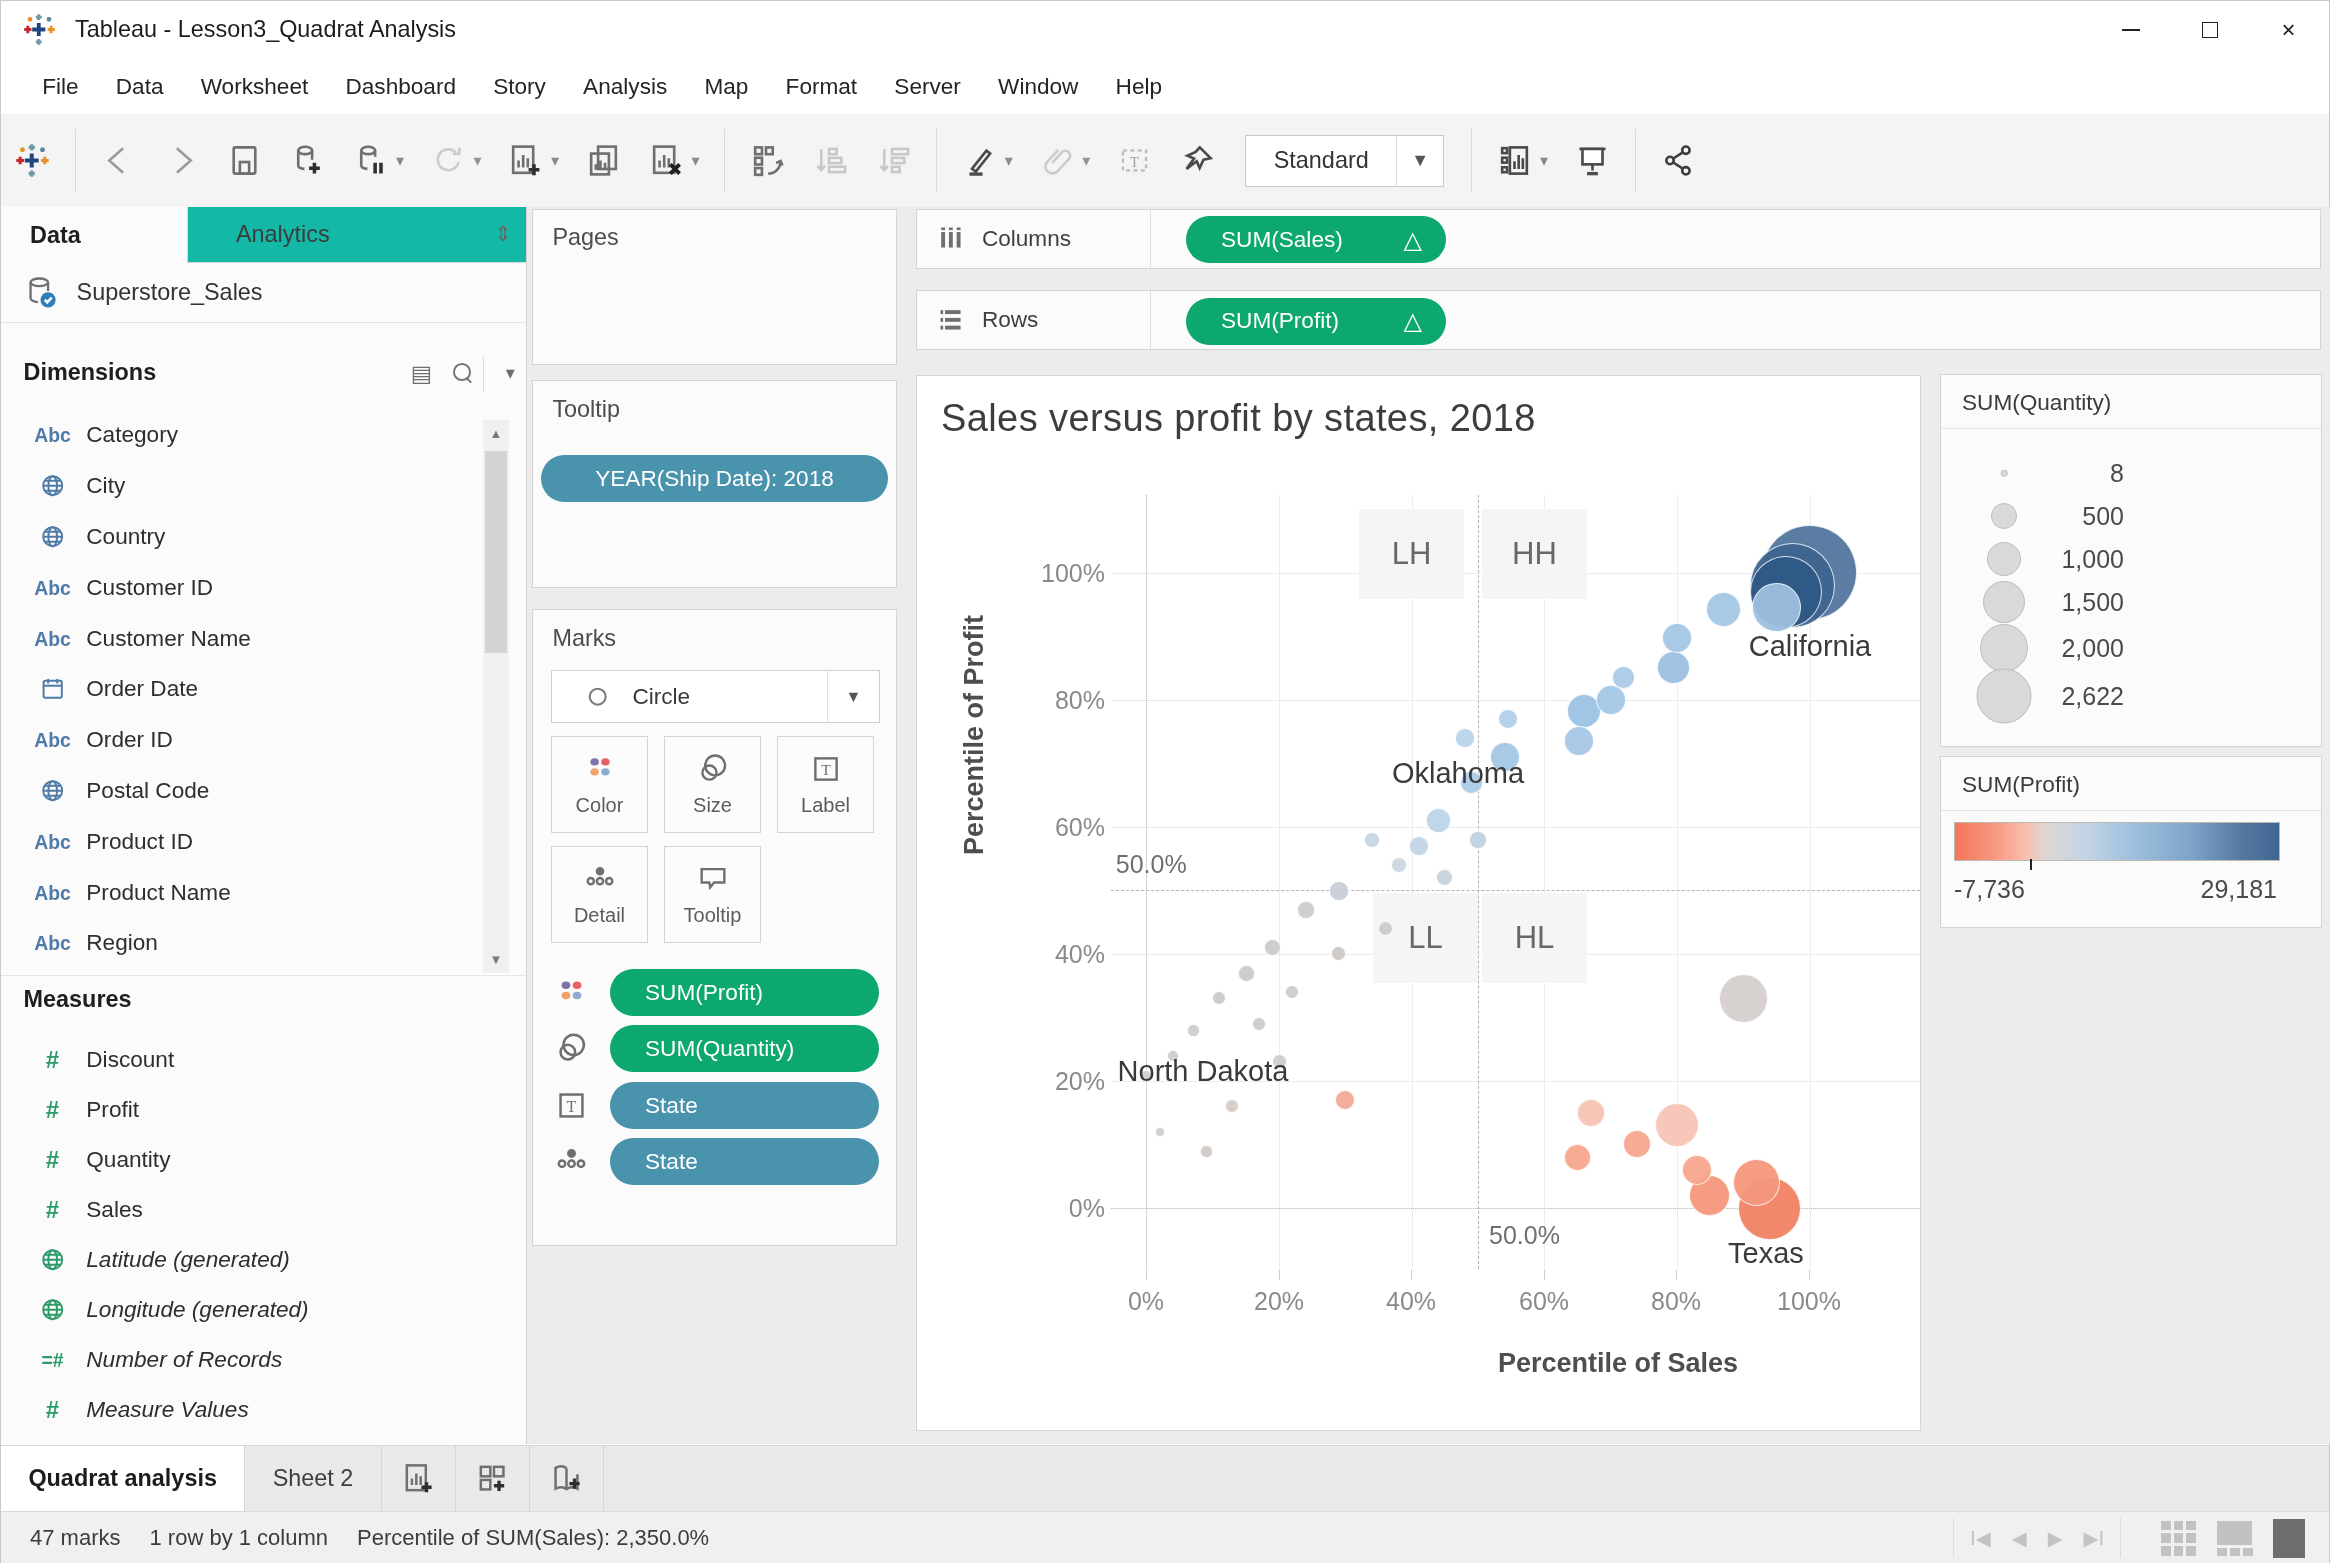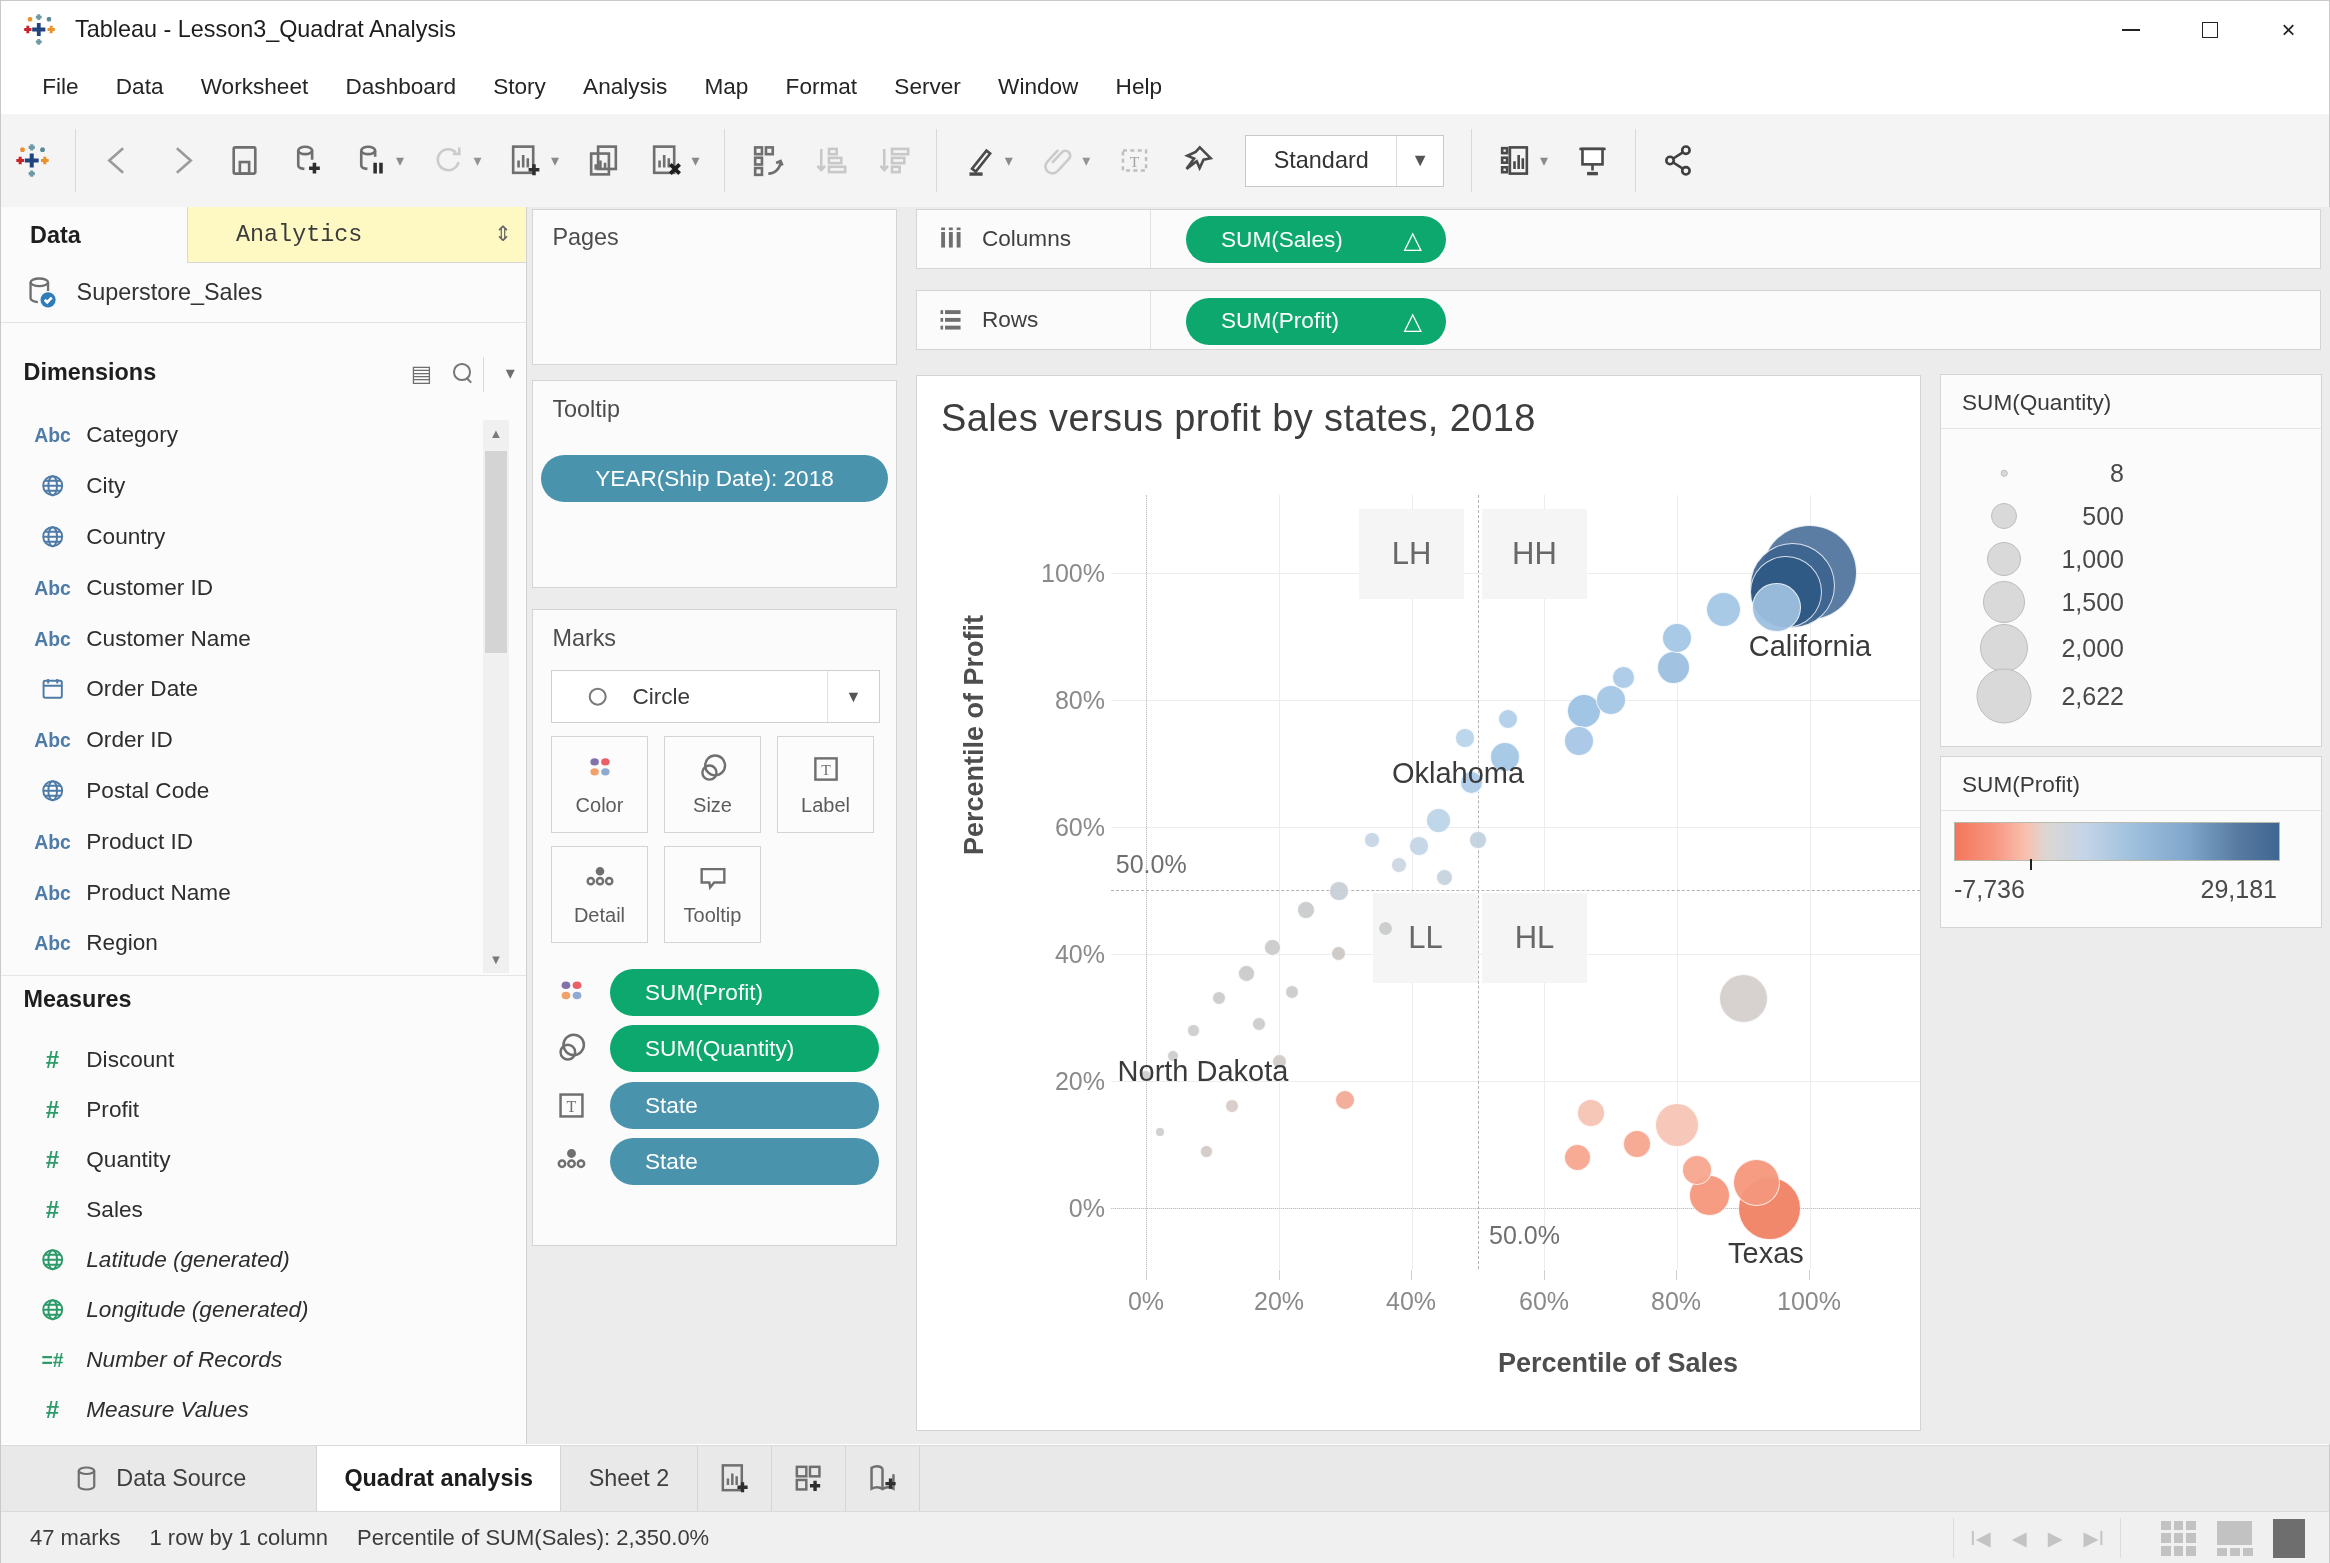--- a/index.html
+++ b/index.html
@@ -33,21 +33,21 @@
 
   
   #content { position:absolute; left:0; top:206px; width:2330px; height:1237px; background:#ececec; }
   .card { position:absolute; background:#fbfbfb; border:0.8px solid #d4d4d4; }
   .card-label { font-size:23.4px; color:#4c4c4c; }
 
   
   #datapane { position:absolute; left:0; top:0; width:526px; height:1237px; background:#fbfbfb; border-right:0.8px solid #d0d0d0; }
   #dp-tabs { position:absolute; left:0; top:0; width:100%; height:56px; display:flex; }
   #tab-data { width:187px; background:#fbfbfb; border-right:0.8px solid #d8d8d8; display:flex; align-items:center; padding-left:29px; font-size:23.4px; font-weight:bold; color:#1e1e1e; cursor:pointer; }
-  #tab-analytics { flex:1; background:#fef9c3; border-bottom:0.8px solid #d8d8d8; display:flex; align-items:center; padding-left:48px; font-size:23.4px; color:#3c3c3c; cursor:pointer;font-family:Liberation Mono, monospace; }
+  #tab-analytics { flex:1; background:#14b8a6; border-bottom:0.8px solid #d8d8d8; display:flex; align-items:center; padding-left:48px; font-size:23.4px; color:#3c3c3c; cursor:pointer; }
   #dp-sort-icon { position:absolute; right:14.5px; top:14.5px; font-size:21px; color:#666; cursor:pointer; }
   #datasource-row { position:absolute; left:0; top:56px; width:100%; height:60px; display:flex; align-items:center; border-bottom:0.8px solid #e4e4e4; cursor:pointer; }
   #datasource-row svg { width:35px; height:35px; margin-left:22.6px; }
   #datasource-row .ds-label { font-size:23.4px; color:#333; margin-left:18px; }
   #dim-header { position:absolute; left:0; top:142px; width:100%; height:50px; }
   #dim-header .card-label, #measure-header .card-label { position:absolute; left:22.6px; top:9.7px; font-weight:bold; color:#1e1e1e; }
   .hdr-icons { position:absolute; right:52px; top:11.3px; display:flex; align-items:center; gap:21px; }
   .list-icon { font-size:22.6px; color:#6e6e6e; cursor:pointer; }
   .mag { position:relative; width:21px; height:21px; cursor:pointer; }
   .mag::before { content:""; position:absolute; left:0; top:0; width:13.7px; height:13.7px; border:2px solid #767676; border-radius:50%; }
@@ -866,29 +866,20 @@
       <span class="legend-title">SUM(Profit)</span>
       <span class="legend-title-underline"></span>
       <div id="gradient-bar"></div>
       <div id="gradient-tick"></div>
       <span id="grad-min">-7,736</span>
       <span id="grad-max">29,181</span>
     </div>
   </div>
 
   <div id="tabbar">
-      <div class="sheet-tab" style="width: 316px;">
-        <span style="display: flex;">
-          <svg viewBox="0 0 24 24" fill="none" stroke="#6f6f6f" stroke-width="1.7" style="width: 31px; height: 31px;">
-            <ellipse cx="12" cy="6" rx="6" ry="2.5"></ellipse>
-            <path d="M6 6v12c0 1.4 2.7 2.5 6 2.5s6-1.1 6-2.5V6"></path>
-          </svg>
-        </span>
-        <span>Data Source</span>
-      </div>
       <div class="sheet-tab active">
         <span>Quadrat analysis</span>
       </div>
       <div class="sheet-tab">
         <span>Sheet 2</span>
       </div>
       <div class="icon-tab">
         <span style="display:flex">
           <svg viewBox="0 0 24 24" fill="none" stroke="#6f6f6f" stroke-width="1.7" style="width: 35px; height: 35px;">
             <rect x="4" y="3" width="13" height="17"></rect>

